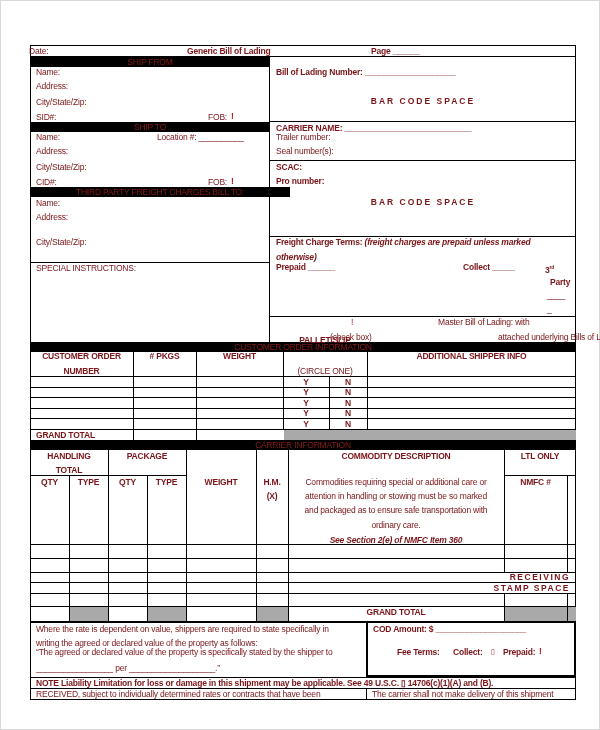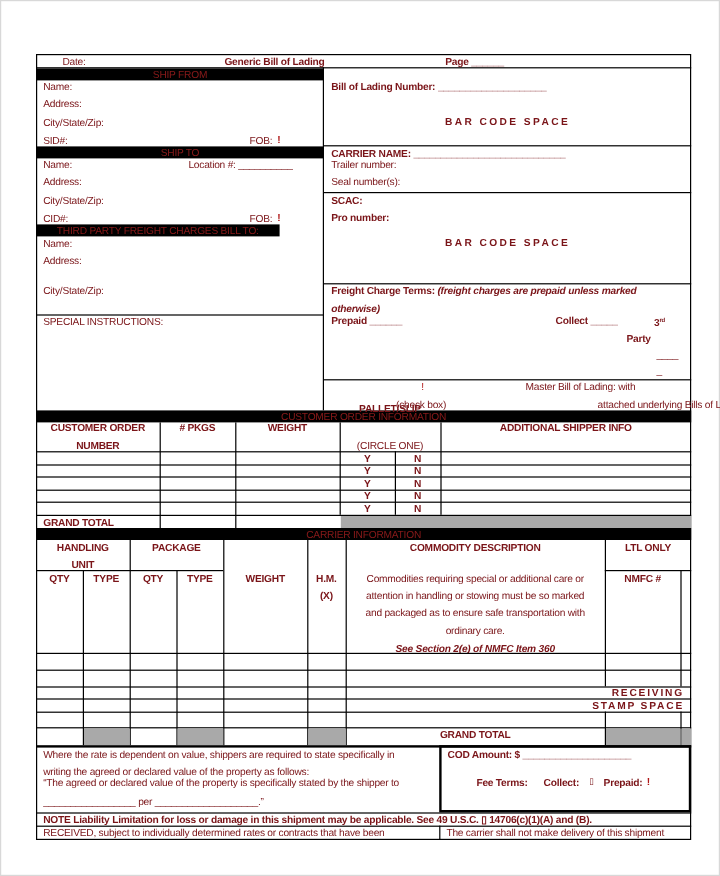--- a/index.html
+++ b/index.html
@@ -19,21 +19,21 @@
   .mark { color: #b01818; font-weight: bold; }
   .field { cursor: text; }
 </style>
 </head>
 <body>
 
 <div class="page-border"></div>
 
 <div class="box" style="left:30px;top:45px;width:546px;height:655px;border-width:1px;"></div>
 
-<div class="t" style="left:52px;top:46px;text-align:center;">Date:</div>
+<div class="t" style="left:29px;top:46px;text-align:center;">Date:</div>
 <div class="t b" style="left:187px;top:46px;">Generic Bill of Lading</div>
 <div class="t b" style="left:371px;top:46px;">Page ______</div>
 <div class="hl" style="left:30px;top:56px;width:546px;"></div>
 
 <div class="vl" style="left:269px;top:56px;height:286px;"></div>
 
 <div class="bar" style="left:30px;top:57px;width:240px;">SHIP FROM</div>
 <div class="t field" style="left:36px;top:67px;">Name:</div>
 <div class="t field" style="left:36px;top:81px;">Address:</div>
 <div class="t field" style="left:36px;top:97px;">City/State/Zip:</div>
@@ -43,21 +43,21 @@
 
 <div class="bar" style="left:30px;top:122px;width:240px;">SHIP TO</div>
 <div class="t field" style="left:36px;top:132px;">Name:</div>
 <div class="t field" style="left:157px;top:132px;">Location #: __________</div>
 <div class="t field" style="left:36px;top:146px;">Address:</div>
 <div class="t field" style="left:36px;top:162px;">City/State/Zip:</div>
 <div class="t field" style="left:36px;top:177px;">CID#:</div>
 <div class="t" style="left:208px;top:177px;">FOB:</div>
 <div class="t mark" style="left:231px;top:176px;">!</div>
 
-<div class="bar" style="left:30px;top:187px;width:203px;">THIRD PARTY FREIGHT CHARGES BILL TO:</div>
+<div class="bar" style="left:30px;top:187px;width:260px;">THIRD PARTY FREIGHT CHARGES BILL TO:</div>
 <div class="t field" style="left:36px;top:198px;">Name:</div>
 <div class="t field" style="left:36px;top:212px;">Address:</div>
 <div class="t field" style="left:36px;top:237px;">City/State/Zip:</div>
 <div class="hl" style="left:30px;top:262px;width:240px;"></div>
 
 <div class="t field" style="left:36px;top:263px;">SPECIAL INSTRUCTIONS:</div>
 
 <div class="t b field" style="left:276px;top:67px;">Bill of Lading Number: ____________________</div>
 <div class="t spaced c" style="left:270px;top:96px;width:306px;">BAR CODE SPACE</div>
 <div class="hl" style="left:270px;top:121px;width:306px;"></div>
@@ -74,21 +74,21 @@
 <div class="t b" style="left:276px;top:237px;">
   <span>Freight Charge Terms:</span>
   <span class="i">(freight charges are prepaid unless marked</span>
 </div>
 <div class="t b i" style="left:276px;top:252px;">otherwise)</div>
 <div class="t b field" style="left:276px;top:262px;">Prepaid ______</div>
 <div class="t b field" style="left:463px;top:262px;">Collect _____</div>
 <div class="t b" style="left:545px;top:262px;">
   <span>3</span><sup style="font-size:5px;">rd</sup>
 </div>
-<div class="t b" style="left:522px;top:277px;text-align:center;">Party</div>
+<div class="t b" style="left:550px;top:277px;text-align:center;">Party</div>
 <div class="t field" style="left:547px;top:290px;">____</div>
 <div class="t" style="left:547px;top:304px;">_</div>
 <div class="hl" style="left:270px;top:316px;width:306px;"></div>
 
 <div class="t mark" style="left:351px;top:317px;font-weight:normal;">!</div>
 <div class="t" style="left:330px;top:332px;">(check box)</div>
 <div class="t" style="left:438px;top:317px;">Master Bill of Lading: with</div>
 <div class="t" style="left:462px;top:332px;margin-left:36px;">attached underlying Bills of Lading</div>
 
 <div class="bar" style="left:30px;top:342px;width:546px;">CUSTOMER ORDER INFORMATION</div>
@@ -121,21 +121,21 @@
 <div class="t b c" style="left:283px;top:408px;width:46px;">Y</div>
 <div class="t b c" style="left:329px;top:408px;width:38px;">N</div>
 <div class="t b c" style="left:283px;top:419px;width:46px;">Y</div>
 <div class="t b c" style="left:329px;top:419px;width:38px;">N</div>
 
 <div class="gray" style="left:284px;top:430px;width:292px;height:10px;"></div>
 <div class="t b" style="left:36px;top:430px;">GRAND TOTAL</div>
 
 <div class="bar" style="left:30px;top:440px;width:546px;">CARRIER INFORMATION</div>
 <div class="t b c" style="left:30px;top:451px;width:78px;">HANDLING</div>
-<div class="t b c" style="left:30px;top:465px;width:78px;">UNIT</div>
+<div class="t b c" style="left:30px;top:465px;width:78px;">TOTAL</div>
 <div class="t b c" style="left:108px;top:451px;width:78px;">PACKAGE</div>
 <div class="t b c" style="left:30px;top:477px;width:39px;">QTY</div>
 <div class="t b c" style="left:69px;top:477px;width:39px;">TYPE</div>
 <div class="t b c" style="left:108px;top:477px;width:39px;">QTY</div>
 <div class="t b c" style="left:147px;top:477px;width:39px;">TYPE</div>
 <div class="t b c" style="left:186px;top:477px;width:70px;">WEIGHT</div>
 <div class="t b c" style="left:256px;top:477px;width:32px;">H.M.</div>
 <div class="t b c" style="left:256px;top:491px;width:32px;">(X)</div>
 <div class="t b c" style="left:288px;top:451px;width:216px;">COMMODITY DESCRIPTION</div>
 <div class="t c" style="left:288px;top:477px;width:216px;">Commodities requiring special or additional care or</div>

